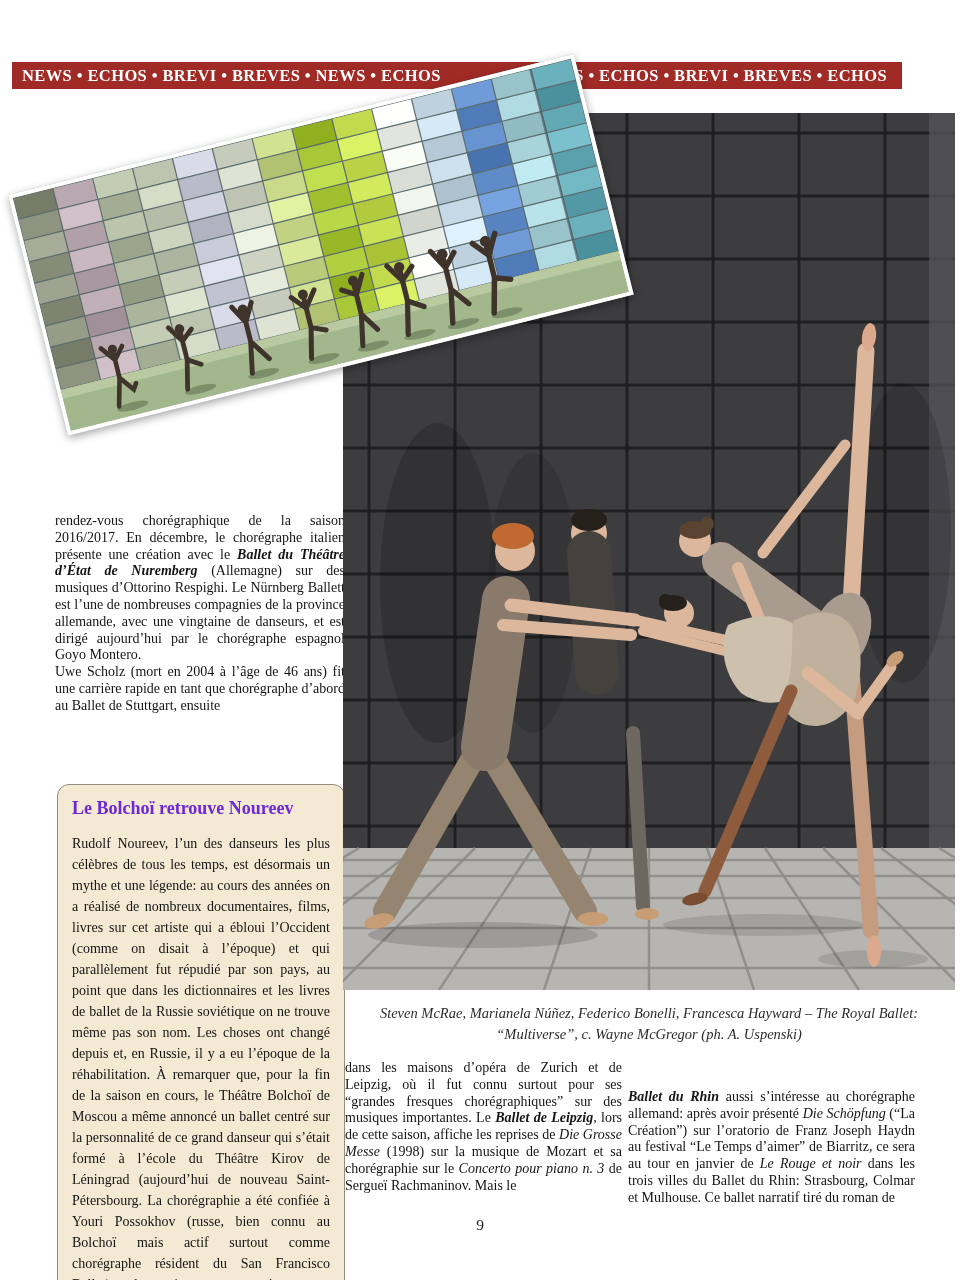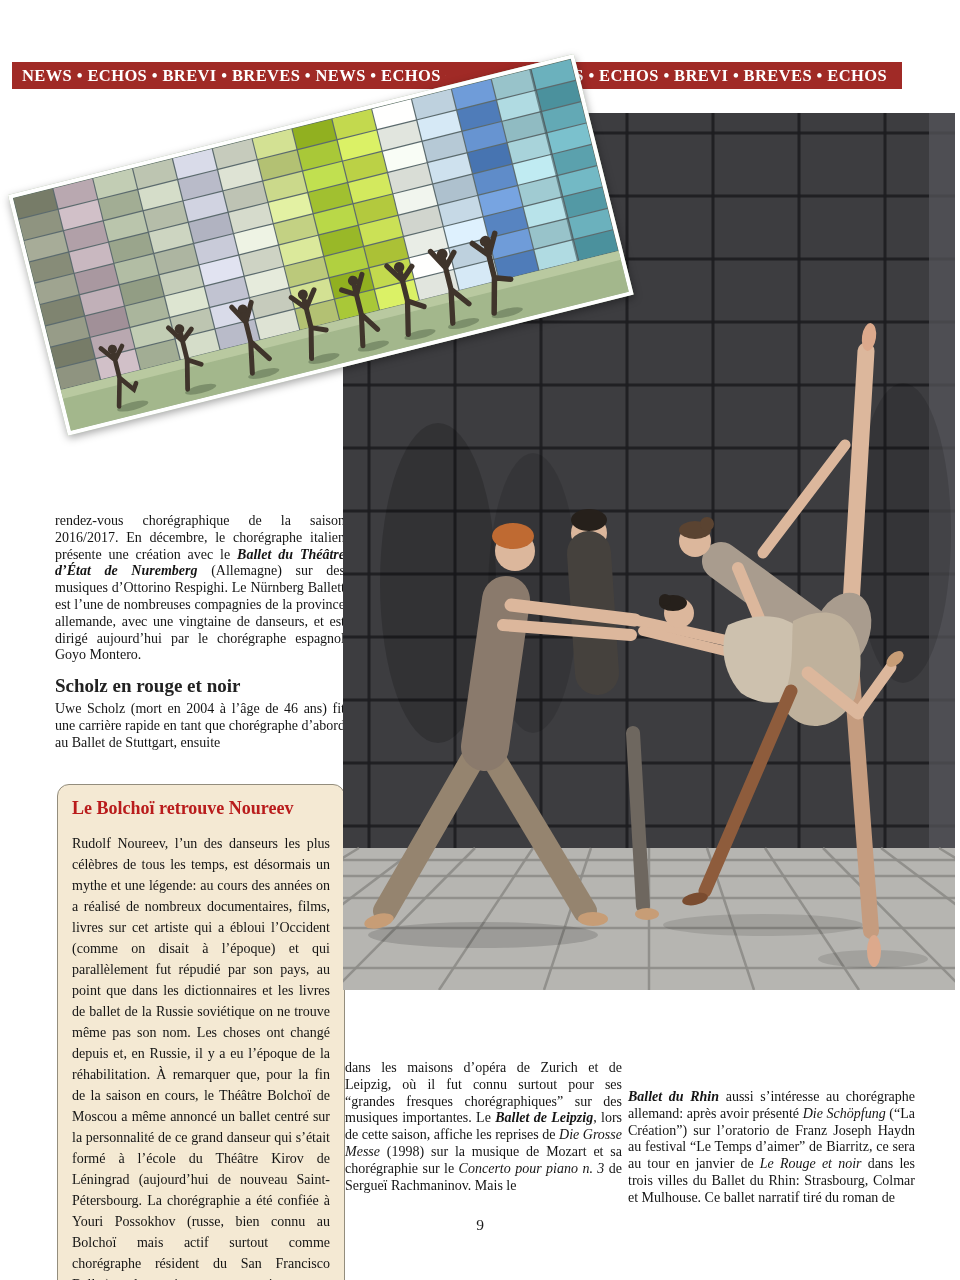--- a/index.html
+++ b/index.html
@@ -30,21 +30,21 @@
   #caption-main{position:absolute;left:343px;top:1003px;width:612px;text-align:center;
         font-size:14.5px;line-height:20.5px;z-index:4;}
 
   
   .bodytext{font-size:14px;line-height:16.8px;text-align:justify;}
   .bodytext p{margin:0;}
   #col-left{position:absolute;left:55px;top:513px;width:290px;}
   #col-left h2{font-size:19px;line-height:22px;margin:11px 0 4px 0;font-weight:bold;color:#222;}
   #sidebar-box{position:absolute;left:57px;top:784px;width:258px;padding:10px 14px 12px 14px;
         background:var(--box-bg);border:1px solid var(--box-border);border-radius:12px;}
-  #sidebar-box h2{font-size:18px;line-height:22px;margin:2px 0 10px 0;font-weight:bold;color:#b91c1c;}
+  #sidebar-box h2{font-size:18px;line-height:22px;margin:2px 0 10px 0;font-weight:bold;color:#6d28d9;}
   #sidebar-box .bodytext{line-height:21px;}
   #col-bottom-1{position:absolute;left:345px;top:1060px;width:277px;}
   #col-bottom-2{position:absolute;left:628px;top:1089px;width:287px;}
   .seg-b{font-weight:bold;font-style:italic;}
   .seg-i{font-style:italic;}
 
   #page-number{position:absolute;left:0;top:1216px;width:960px;text-align:center;font-size:15.5px;color:#1a1a1a;}
 
   
   .st{fill:none;stroke-linecap:round;}
@@ -358,29 +358,32 @@
             <circle cx="0" cy="-65" r="5" class="sil-f"></circle>
             <path d="M0,-60 L0,-31 M0,-52 L-12,-66 M0,-52 L10,-70 M0,-31 L-8,0 M0,-31 L14,-26" class="sil"></path>
           </g>
       </g>
     </svg>
   </div>
 
 
   <div id="col-left" class="bodytext">
     <p><span>rendez-vous chorégraphique de la saison 2016/2017. En décembre, le chorégraphe italien présente une création avec le </span><span class="seg-b">Ballet du Théâtre d’État de Nuremberg</span><span> (Allemagne) sur des musiques d’Ottorino Respighi. Le Nürnberg Ballett est l’une de nombreuses compagnies de la province allemande, avec une vingtaine de danseurs, et est dirigé aujourd’hui par le chorégraphe espagnol Goyo Montero.</span></p>
-    <h2>Scholz en rouge et noir</h2>
     <p><span>Uwe Scholz (mort en 2004 à l’âge de 46 ans) fit une carrière rapide en tant que chorégraphe d’abord au Ballet de Stuttgart, ensuite</span></p>
   </div>
 
   <div id="sidebar-box">
     <h2>Le Bolchoï retrouve Noureev</h2>
     <p class="bodytext"><span>Rudolf Noureev, l’un des danseurs les plus célèbres de tous les temps, est désormais un mythe et une légende: au cours des années on a réalisé de nombreux documentaires, films, livres sur cet artiste qui a ébloui l’Occident (comme on disait à l’époque) et qui parallèlement fut répudié par son pays, au point que dans les dictionnaires et les livres de ballet de la Russie soviétique on ne trouve même pas son nom. Les choses ont changé depuis et, en Russie, il y a eu l’époque de la réhabilitation. À remarquer que, pour la fin de la saison en cours, le Théâtre Bolchoï de Moscou a même annoncé un ballet centré sur la personnalité de ce grand danseur qui s’était formé à l’école du Théâtre Kirov de Léningrad (aujourd’hui de nouveau Saint-Pétersbourg. La chorégraphie a été confiée à Youri Possokhov (russe, bien connu au Bolchoï mais actif surtout comme chorégraphe résident du San Francisco Ballet) et la musique au compositeur russe Ilya Demoutsky.</span></p>
   </div>
 
+  <div id="caption-main" class="caption">
+      <div>Steven McRae, Marianela Núñez, Federico Bonelli, Francesca Hayward – The Royal Ballet:</div>
+      <div>“Multiverse”, c. Wayne McGregor (ph. A. Uspenski)</div>
+    </div>
 
   <div id="col-bottom-1" class="bodytext">
     <p><span>dans les maisons d’opéra de Zurich et de Leipzig, où il fut connu surtout pour ses “grandes fresques chorégraphiques” sur des musiques importantes. Le </span><span class="seg-b">Ballet de Leipzig</span><span>, lors de cette saison, affiche les reprises de </span><span class="seg-i">Die Grosse Messe</span><span> (1998) sur la musique de Mozart et sa chorégraphie sur le </span><span class="seg-i">Concerto pour piano n. 3</span><span> de Sergueï Rachmaninov. Mais le</span></p>
   </div>
   <div id="col-bottom-2" class="bodytext">
     <p><span class="seg-b">Ballet du Rhin</span><span> aussi s’intéresse au chorégraphe allemand: après avoir présenté </span><span class="seg-i">Die Schöpfung</span><span> (“La Création”) sur l’oratorio de Franz Joseph Haydn au festival “Le Temps d’aimer” de Biarritz, ce sera au tour en janvier de </span><span class="seg-i">Le Rouge et noir</span><span> dans les trois villes du Ballet du Rhin: Strasbourg, Colmar et Mulhouse. Ce ballet narratif tiré du roman de</span></p>
   </div>
 
   <div id="page-number">9</div>
 

